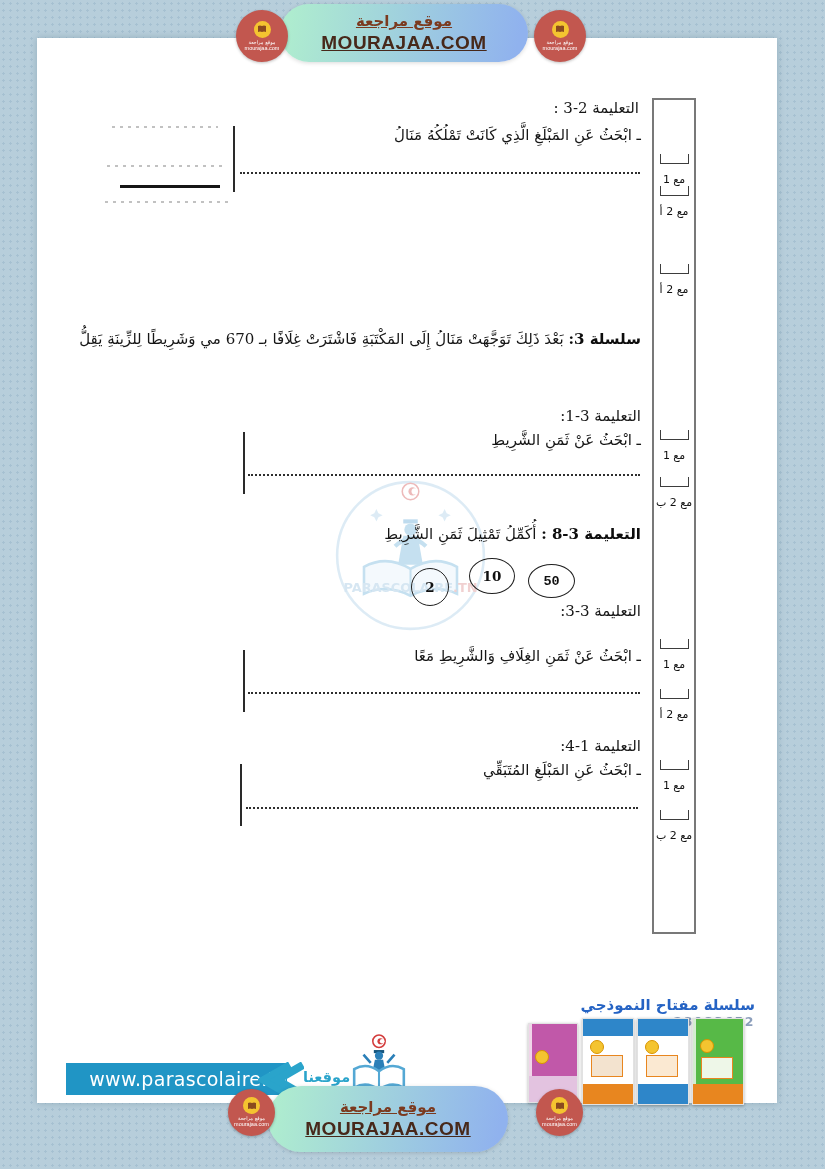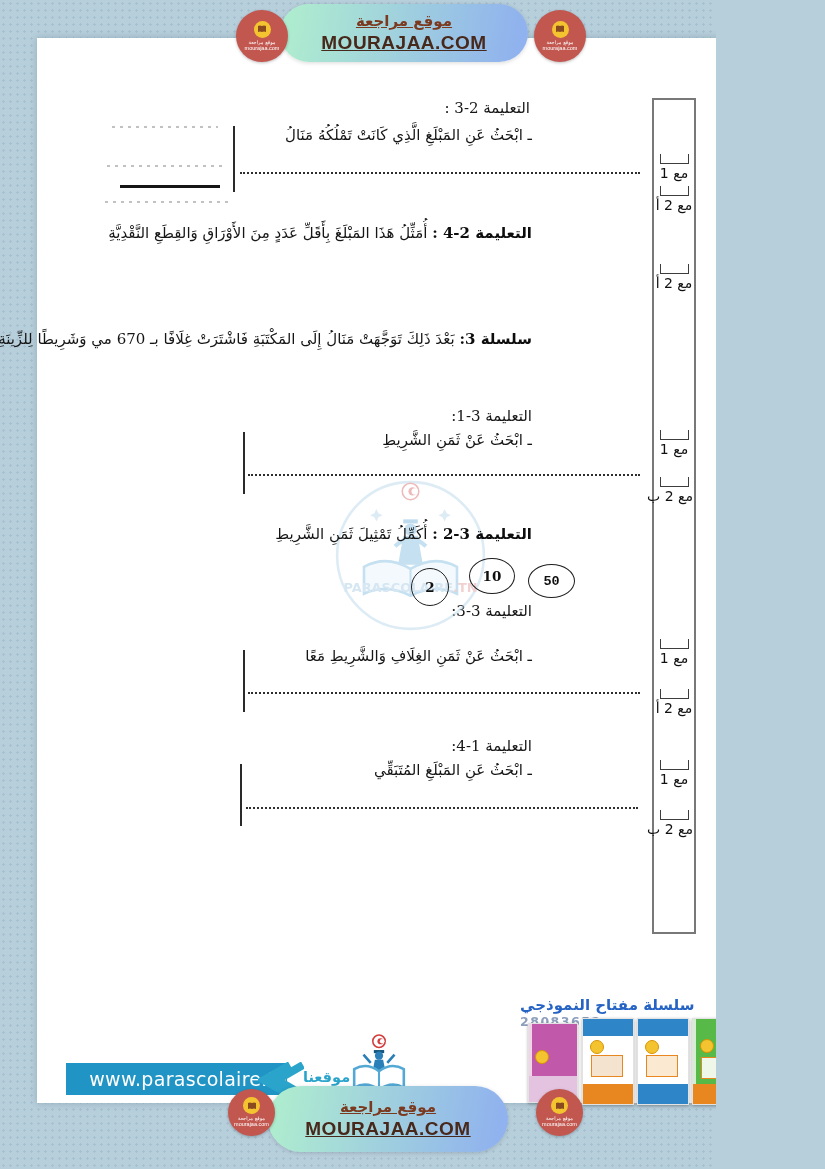--- a/index.html
+++ b/index.html
@@ -1,34 +1,34 @@
 <!DOCTYPE html>
 <html><head>
 <meta charset="utf-8">
 <style>
   html,body{margin:0;padding:0;}
   body{background:#b7cedb;font-family:"DejaVu Sans",sans-serif;}
-  #root{position:relative;width:716px;height:1169px;overflow:hidden;background:#b7cedb;
+  #root{position:relative;width:825px;height:1169px;overflow:hidden;background:#b7cedb;
         background-image:radial-gradient(rgba(135,168,190,.35) 1px, transparent 1.2px);
         background-size:7px 7px;}
   .abs{position:absolute;}
   .page{left:37px;top:38px;width:740px;height:1065px;background:#ffffff;box-shadow:0 0 7px rgba(40,70,90,.25);}
   
   .ws{color:#161616;font-size:15px;direction:rtl;white-space:nowrap;
       font-family:"DejaVu Serif","DejaVu Sans",serif;}
   .ws .ttl{font-weight:bold;color:#0d0d0d;}
   .dots{height:2px;border-bottom:2.2px dotted #2e2e2e;}
   .vbar{width:2px;background:#2a2a2a;}
   .coin{border:1.7px solid #1f1f1f;border-radius:50%;display:flex;align-items:center;justify-content:center;
         font-weight:bold;font-size:13.5px;color:#101010;font-family:"DejaVu Serif",serif;}
   
   .col{border:2px solid #787878;background:#fff;}
   .mark{position:absolute;left:1px;right:1px;text-align:center;}
   .bracket{width:27px;height:9px;margin:0 auto;border:1.4px solid #3d3d3d;border-top:none;}
-  .mark-label{font-size:14px;margin-top:1px;direction:rtl;color:#101010;font-family:"DejaVu Sans",sans-serif;white-space:nowrap;}
+  .mark-label{font-size:11px;margin-top:9px;direction:rtl;color:#101010;font-family:"DejaVu Sans",sans-serif;white-space:nowrap;}
   
   .noise{background-image:repeating-linear-gradient(90deg,#8f8f8f 0 3px,transparent 3px 8px);height:2px;opacity:.55;}
   .noise-solid{background:#161616;height:2.6px;}
   
   .pill{background:linear-gradient(100deg,#aeeccf 5%,#90b2ee 95%);border-radius:34px;display:flex;flex-direction:column;
         align-items:center;justify-content:center;gap:2px;box-shadow:0 1px 4px rgba(0,0,0,.15);}
   .pill-ar{color:#7b3a1f;font-weight:bold;font-size:15px;text-decoration:underline;direction:rtl;}
   .pill-domain{color:#47281a;font-weight:bold;font-size:19px;text-decoration:underline;letter-spacing:.5px;
                font-family:"Liberation Sans",sans-serif;}
   .badge{background:#c2574f;border-radius:50%;display:flex;flex-direction:column;align-items:center;justify-content:center;
@@ -78,24 +78,20 @@
   <div class="abs noise" style="left:112px;top:126px;width:106px;"></div>
   <div class="abs noise" style="left:107px;top:165px;width:120px;"></div>
   <div class="abs noise-solid" style="left:120px;top:185px;width:100px;"></div>
   <div class="abs noise" style="left:105px;top:201px;width:128px;"></div>
 
   <div class="abs ws ttl" style="right:186px;top:99px;">التعليمة 2-3 :</div>
   <div class="abs ws" style="right:184px;top:126px;">ـ ابْحَثُ عَنِ المَبْلَغِ الَّذِي كَانَتْ تَمْلُكُهُ مَنَالُ</div>
   <div class="abs vbar" style="left:233px;top:126px;height:66px;"></div>
   <div class="abs dots" style="left:240px;top:170px;width:400px;"></div>
 
-  <div class="abs ws" style="right:184px;top:224px;">
-    <span class="ttl">التعليمة 2-4 :</span>
-    <span>أُمَثِّلُ هَذَا المَبْلَغَ بِأَقَلِّ عَدَدٍ مِنَ الأَوْرَاقِ وَالقِطَعِ النَّقْدِيَّةِ</span>
-  </div>
 
   <div class="abs ws" style="right:184px;top:330px;">
     <span class="ttl">سلسلة 3:</span>
     <span>بَعْدَ ذَلِكَ تَوَجَّهَتْ مَنَالُ إِلَى المَكْتَبَةِ فَاشْتَرَتْ غِلَافًا بـ 670 مي وَشَرِيطًا لِلزِّينَةِ يَقِلُّ</span>
   </div>
 
   <div class="abs ws ttl" style="right:184px;top:407px;">التعليمة 3-1:</div>
   <div class="abs ws" style="right:184px;top:431px;">ـ ابْحَثُ عَنْ ثَمَنِ الشَّرِيطِ</div>
   <div class="abs vbar" style="left:243px;top:432px;height:62px;"></div>
   <div class="abs dots" style="left:248px;top:472px;width:392px;"></div>
@@ -114,21 +110,21 @@
       <polygon points="68,56 82,56 87,84 63,84" fill="#8cc3e2"></polygon>
       <path d="M30,86 Q52,74 75,88 Q98,74 120,86 L120,112 Q98,102 75,114 Q52,102 30,112 Z" fill="#eaf5fc" stroke="#8cc3e2" stroke-width="2.5"></path>
       <line x1="75" y1="88" x2="75" y2="114" stroke="#8cc3e2" stroke-width="2"></line>
       <text x="75" y="110" text-anchor="middle" font-size="12.5" font-weight="bold" font-family="DejaVu Sans, sans-serif">
         <tspan fill="#aecfe6">PARASCOLAIRE</tspan><tspan fill="#e2a3a3">.TN</tspan>
       </text>
     </svg>
   </div>
 
   <div class="abs ws" style="right:184px;top:525px;z-index:2;">
-    <span class="ttl">التعليمة 3-2 :</span>
+    <span class="ttl">التعليمة 3-8 :</span>
     <span>أُكَمِّلُ تَمْثِيلَ ثَمَنِ الشَّرِيطِ</span>
   </div>
   <div class="abs coin" style="left:411px;top:568px;width:36px;height:36px;z-index:2;">2</div>
   <div class="abs coin" style="left:469px;top:558px;width:44px;height:34px;z-index:2;">10</div>
   <div class="abs coin" style="left:528px;top:564px;width:45px;height:32px;z-index:2;font-family:Liberation Mono, monospace;">50</div>
 
   <div class="abs ws ttl" style="right:184px;top:602px;margin-left:25px;">التعليمة 3-3:</div>
   <div class="abs ws" style="right:184px;top:647px;">ـ ابْحَثُ عَنْ ثَمَنِ الغِلَافِ وَالشَّرِيطِ مَعًا</div>
   <div class="abs vbar" style="left:243px;top:650px;height:62px;"></div>
   <div class="abs dots" style="left:248px;top:690px;width:392px;"></div>
@@ -170,21 +166,21 @@
     <div class="mark" style="top:660px;">
       <div class="bracket"></div>
       <div class="mark-label">مع 1</div>
     </div>
     <div class="mark" style="top:710px;">
       <div class="bracket"></div>
       <div class="mark-label">مع 2 ب</div>
     </div>
   </div>
 
-  <div class="abs" style="left:520px;top:996px;width:235px;text-align:left;">
+  <div class="abs" style="left:520px;top:996px;width:235px;text-align:right;">
     <div class="series">سلسلة مفتاح النموذجي</div>
     <div class="phone">28083652</div>
   </div>
 
   <div class="abs book" style="left:528px;top:1023px;width:48px;height:78px;background:#c158a9;">
     <div class="bk-spine"></div>
     <div style="position:absolute;left:0;right:0;bottom:0;height:26px;background:#e3c3e0;"></div>
     <div class="bk-badge" style="left:6px;top:26px;"></div>
   </div>
   <div class="abs book" style="left:582px;top:1018px;width:50px;height:85px;">

